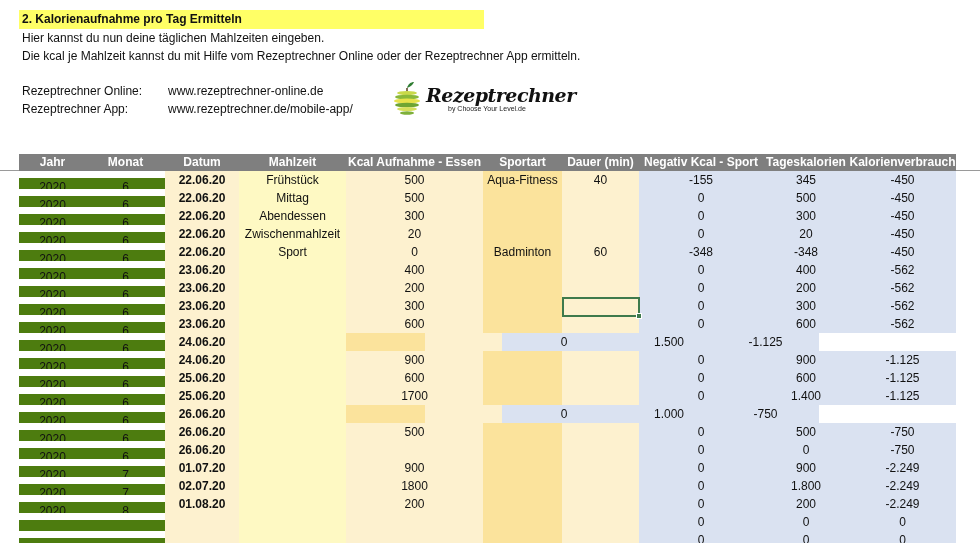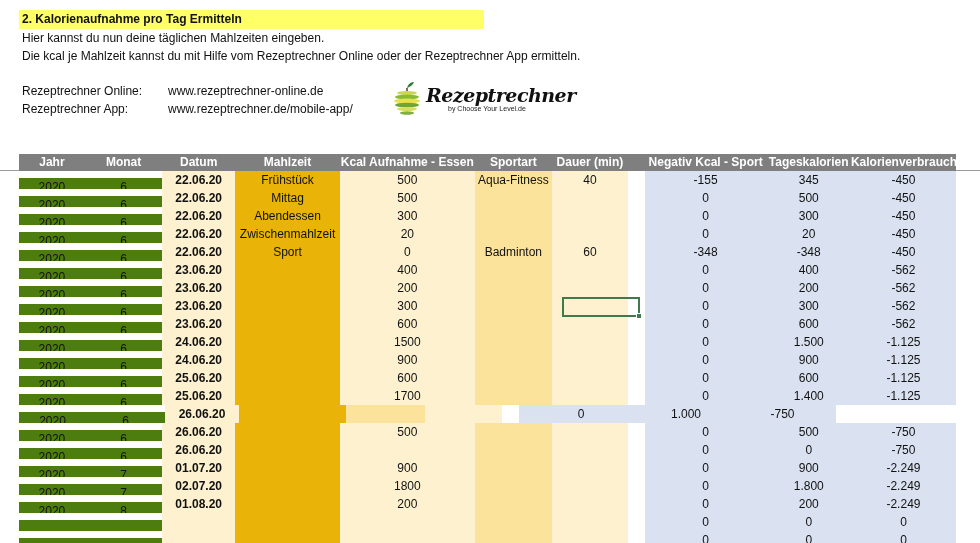--- a/index.html
+++ b/index.html
@@ -34,27 +34,27 @@
   .row { display: flex; height: 18px; }
   .row div { font-size: 12px; line-height: 18px; text-align: center; white-space: nowrap; overflow: hidden; }
 
   .c-jahr { width: 67px; }
   .c-monat { width: 79px; }
   .c-datum { width: 74px; }
   .c-mahl { width: 107px; }
   .c-kcal { width: 137px; }
   .c-sport { width: 79px; }
   .c-dauer { width: 77px; }
-  .c-neg { width: 124px; margin-left: 17px; }
+  .c-neg { width: 124px; }
   .c-tag { width: 86px; }
   .c-verb { width: 107px; }
 
   .row .c-jahr, .row .c-monat { background: #4d7c0f; margin-top: 7px; }
   .row .c-datum { background: #fdf1cf; font-weight: bold; }
-  .row .c-mahl { background: #eab308; }
+  .row .c-mahl { background: #fef9c3; }
   .row .c-kcal { background: #fdf1cf; }
   .row .c-sport { background: #fbe39c; }
   .row .c-dauer { background: #fdf1cf; }
   .row .c-neg, .row .c-tag, .row .c-verb { background: #dae2f1; }
 
   .selected-cell {
     position: absolute; left: 543px; top: 126px; width: 78px; height: 20px;
     border: 2px solid #3e7a4c; pointer-events: auto;
   }
   .selected-cell .fill-handle {
@@ -214,21 +214,20 @@
         <div class="c-dauer"></div>
         <div class="c-neg">0</div>
         <div class="c-tag">600</div>
         <div class="c-verb">-562</div>
       </div>
       <div class="row">
         <div class="c-jahr">2020</div>
         <div class="c-monat">6</div>
         <div class="c-datum">24.06.20</div>
         <div class="c-mahl"></div>
-        <div class="c-kcal">1500</div>
         <div class="c-sport"></div>
         <div class="c-dauer"></div>
         <div class="c-neg">0</div>
         <div class="c-tag">1.500</div>
         <div class="c-verb">-1.125</div>
       </div>
       <div class="row">
         <div class="c-jahr">2020</div>
         <div class="c-monat">6</div>
         <div class="c-datum">24.06.20</div>

